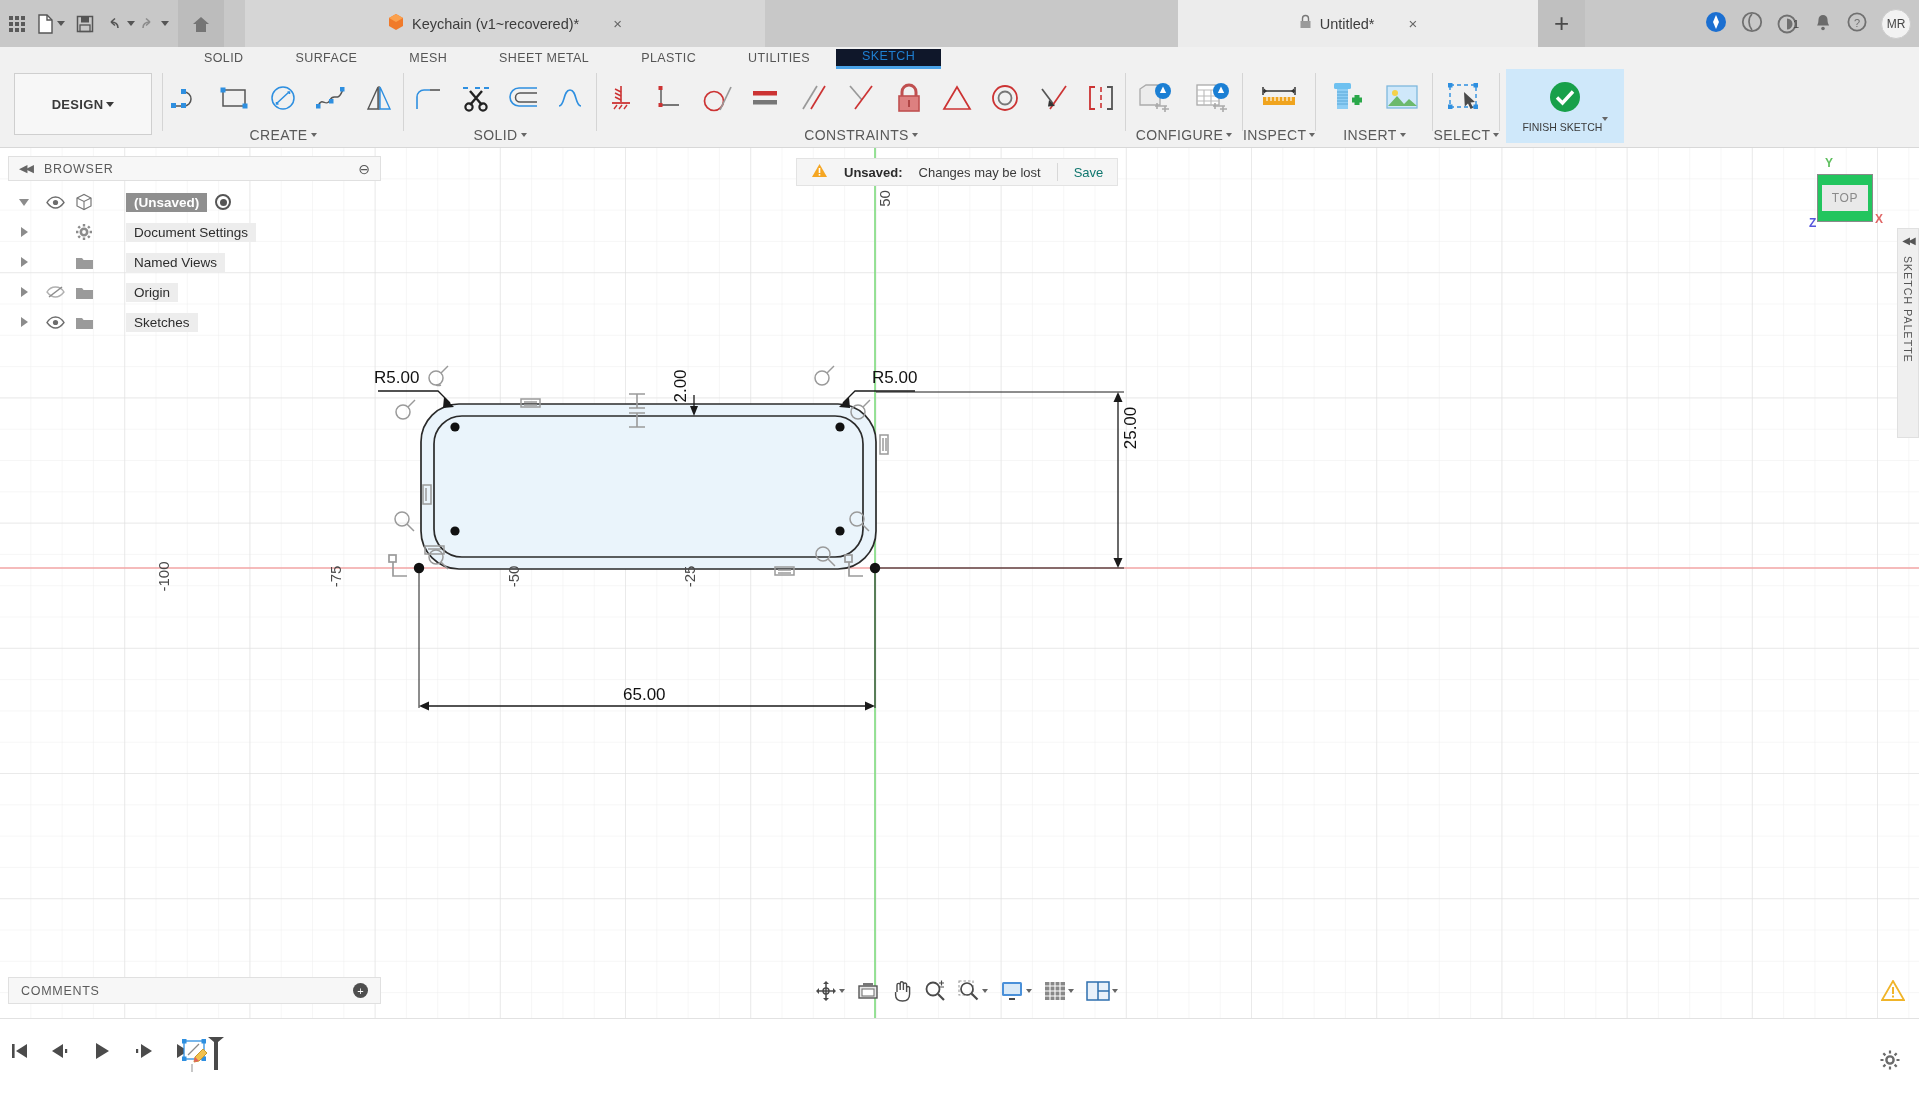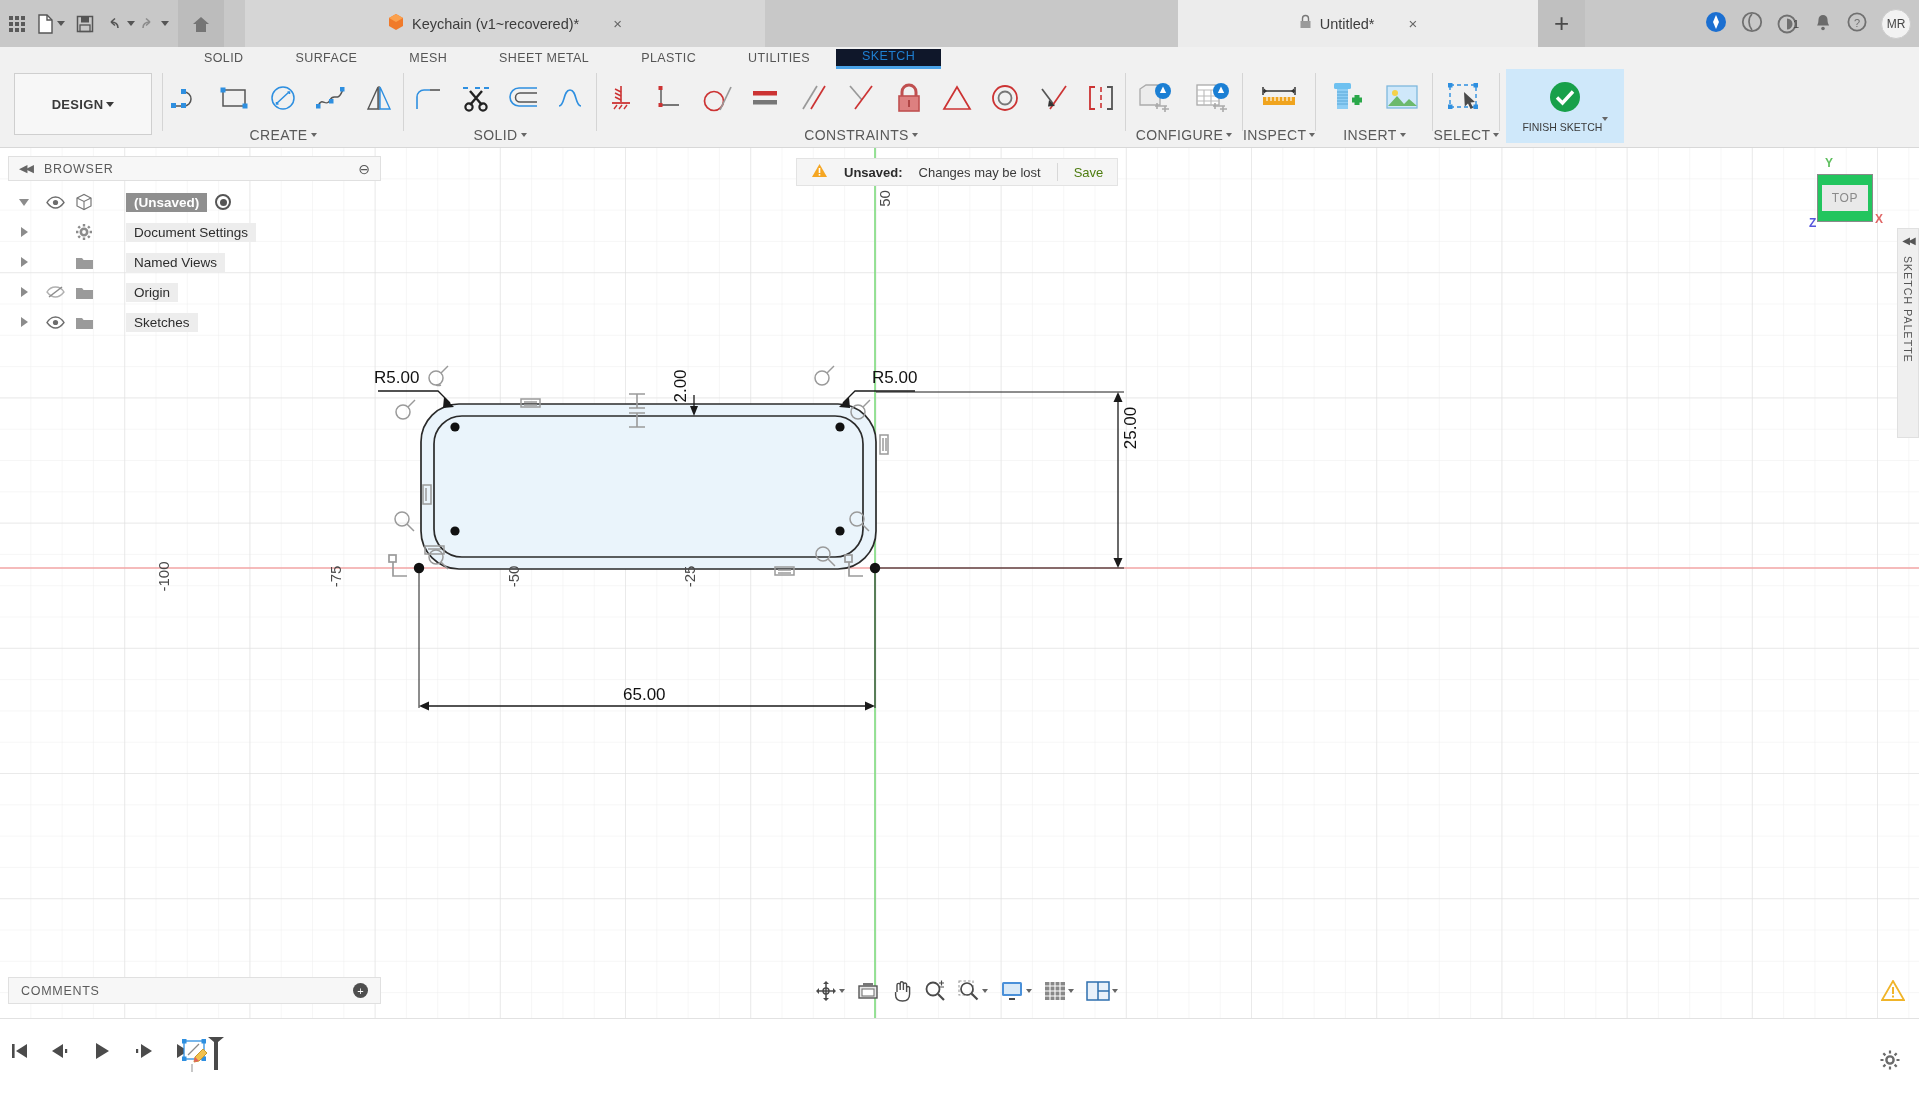--- a/index.html
+++ b/index.html
@@ -97,21 +97,21 @@
   .radio i { width:7px;height:7px;border-radius:50%;background:#555; display:block;}
 
   
   #notif { position:absolute; left:796px; top:10px; height:28px; background:#f5f5f5;
     border:1px solid #e3e3e3; display:flex; align-items:center; padding:7px 14px;
     font-size:13px; gap:16px; }
   #notif .warn { color:#f0a030; font-size:15px; }
   #notif .ttl { font-weight:bold; color:#2b2b2b; }
   #notif .msg { color:#3a3a3a; }
   #notif .divv { width:1px; height:18px; background:#d8d8d8; }
-  #notif .save { color:#4d7c0f; }
+  #notif .save { color:#0f766e; }
 
   
   #viewcube { position:absolute; right:38px; top:8px; width:84px; height:84px; }
   #cubeface { position:absolute; left:20px; top:18px; width:56px; height:48px;
     border:1.5px solid #8a8a8a; background:#22c55e; display:flex;
     align-items:center; justify-content:center; }
   #cubeface span { font-size:12px; color:#8a8a8a; letter-spacing:.6px;
     background:#e9e9e9; padding:6px 10px; }
   .axl { position:absolute; font-size:12px; font-weight:bold; }
 

